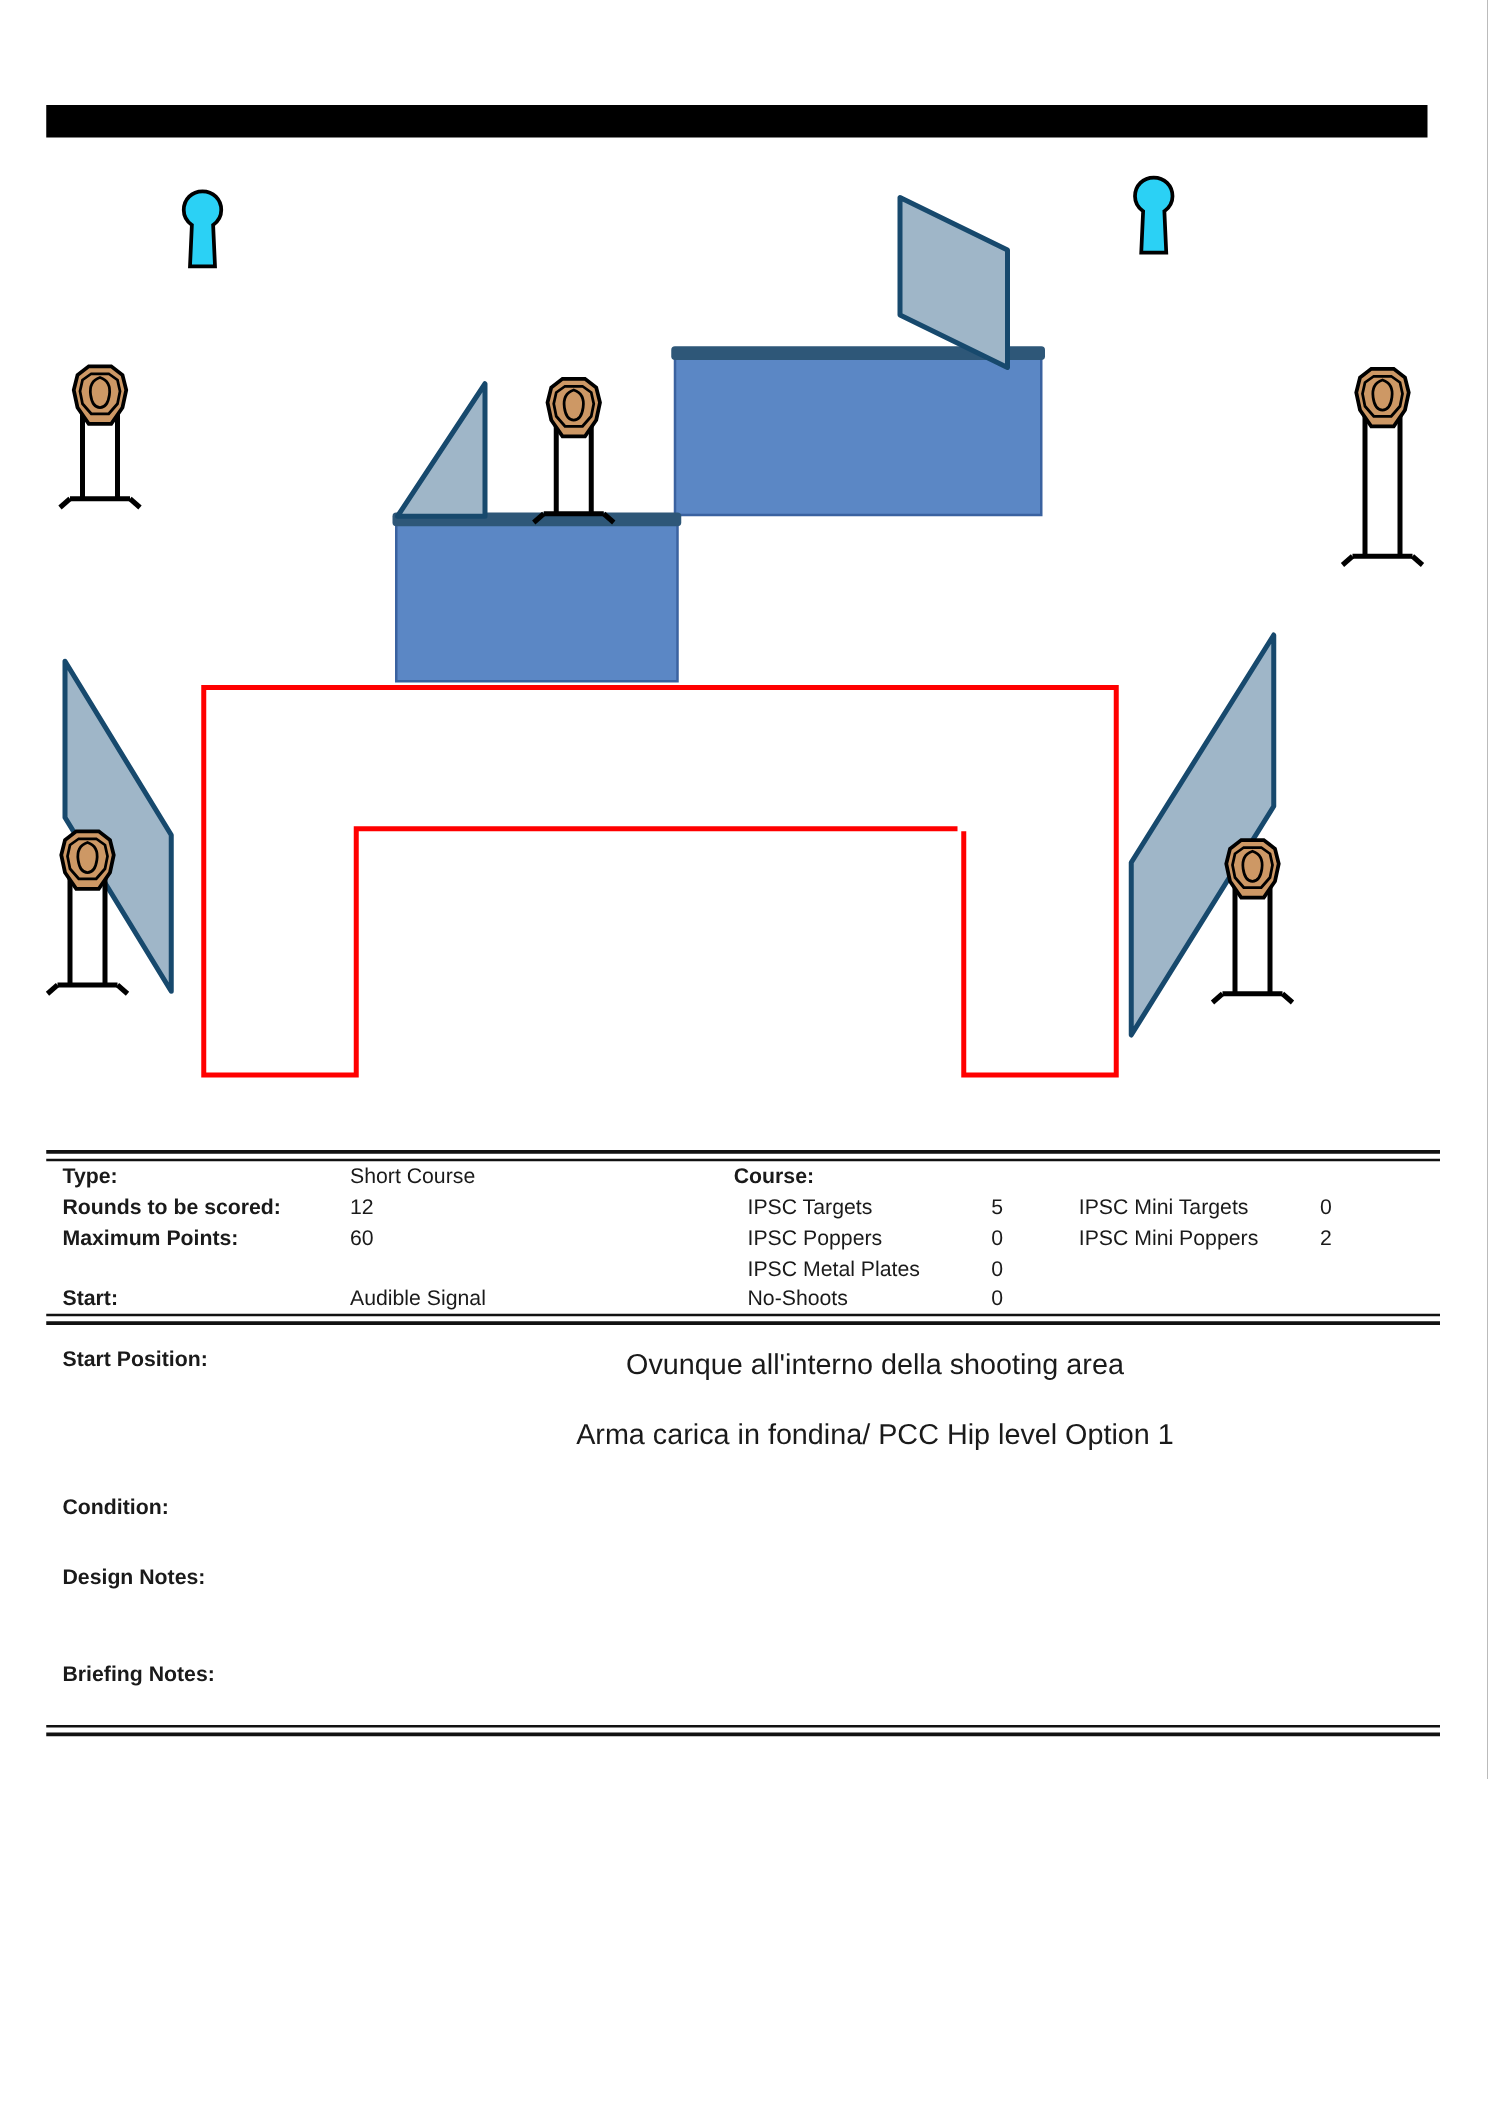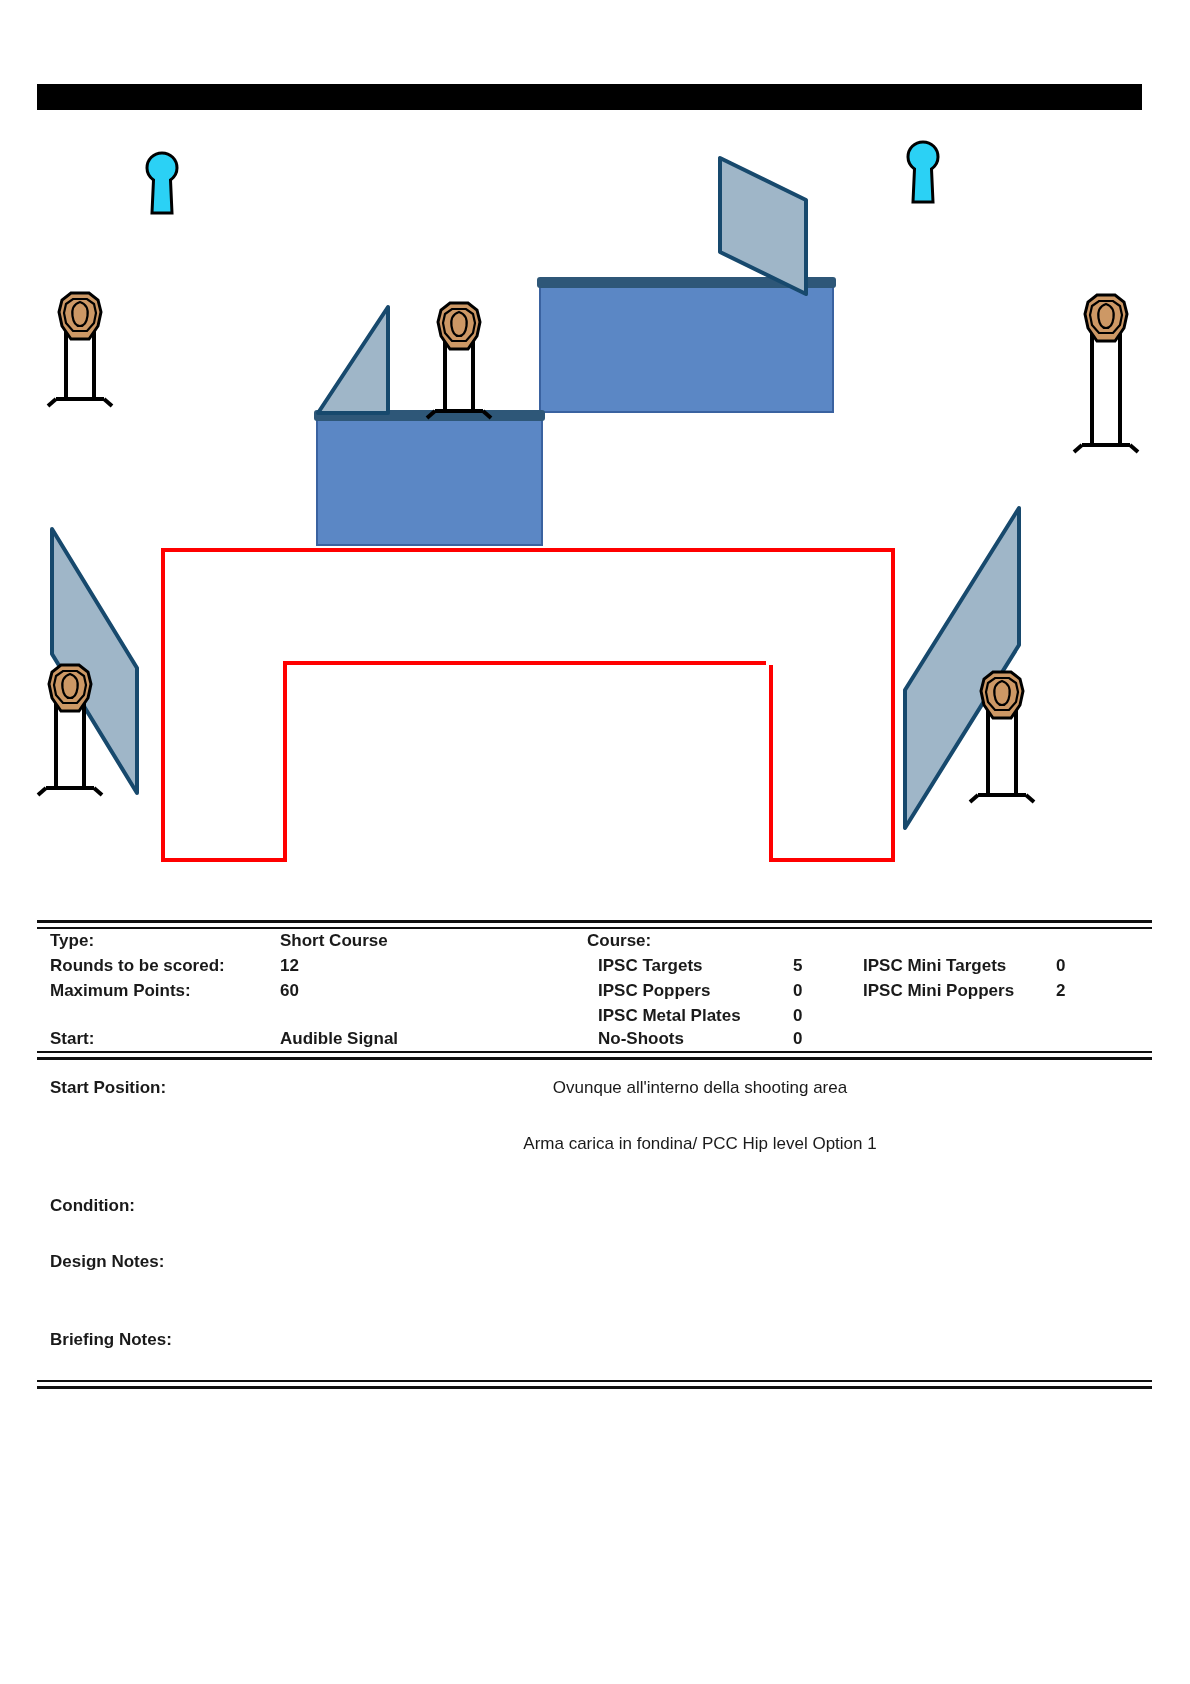--- a/index.html
+++ b/index.html
@@ -1,21 +1,21 @@
 <!DOCTYPE html>
 <html><head>
 <meta charset="utf-8">
 <style>
   html,body{margin:0;padding:0;background:#888;}
   .page{position:relative;width:1190px;height:1684px;background:#ffffff;margin:0 auto;
         font-family:"Liberation Sans", sans-serif;color:#1a1a1a;overflow:hidden;}
   .abs{position:absolute;}
   .lbl{font-weight:bold;font-size:17px;white-space:nowrap;}
-  .val{font-size:17px;white-space:nowrap;font-weight:bold;}
-  .center-col{font-size:17px;text-align:center;}
+  .val{font-size:17px;white-space:nowrap;}
+  .center-col{font-size:23px;text-align:center;}
   .rule{left:37px;width:1115px;}
   .rule-a{border-top:3px solid #111;border-bottom:2px solid #111;height:4px;}
   .rule-b{border-top:2px solid #111;border-bottom:3px solid #111;height:4px;}
   .wrap-lbl{font-weight:bold;font-size:17px;line-height:26px;}
   svg{display:block;}
 </style>
 </head>
 <body>
 
 <div class="page">

